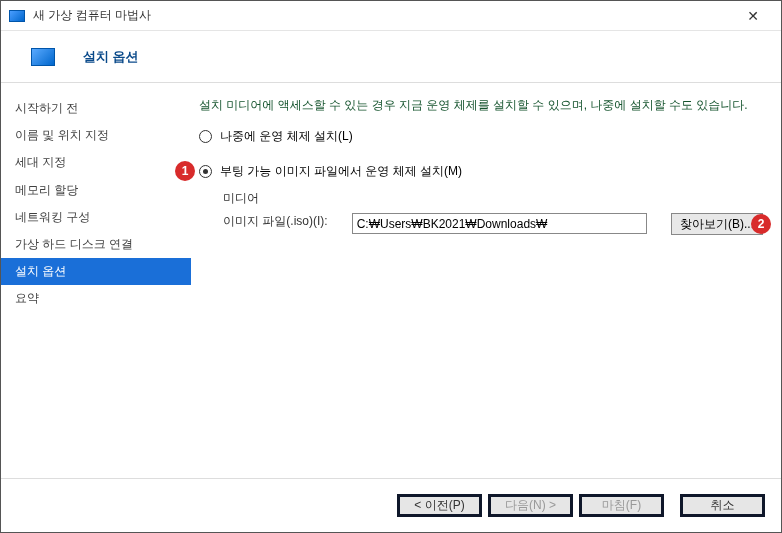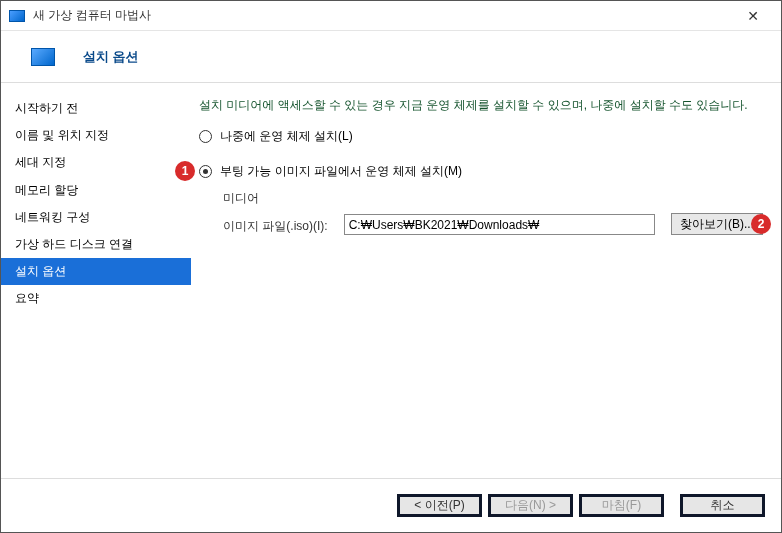--- a/index.html
+++ b/index.html
@@ -53,21 +53,21 @@
       flex: 1;
       display: flex;
       overflow: hidden;
     }
     .sidebar {
       width: 190px;
       padding: 12px 0;
     }
     .sidebar-item {
       padding: 4px 14px;
-      color: #000000;
+      color: #404040;
       cursor: pointer;
       line-height: 1.6;
     }
     .sidebar-item.selected {
       background: #1a6fd8;
       color: #fff;
     }
 
     .content {
       flex: 1;
@@ -94,21 +94,21 @@
       background: #333;
       border-radius: 50%;
     }
     .option-label { color: #000; }
 
     .media-group {
       margin-left: 24px;
       margin-bottom: 16px;
     }
     .media-title { color: #333; margin-bottom: 6px; }
-    .media-row { display: flex; align-items: flex-end; gap: 16px; position: relative; }
+    .media-row { display: flex; align-items: flex-start; gap: 24px; position: relative; }
     .media-label { color: #333; min-width: 100px; }
     .media-input {
       flex: 1;
       height: 21px;
       border: 1px solid #888;
       padding: 1px 4px;
       font-family: inherit;
       font-size: 12px;
       min-width: 0;
     }

